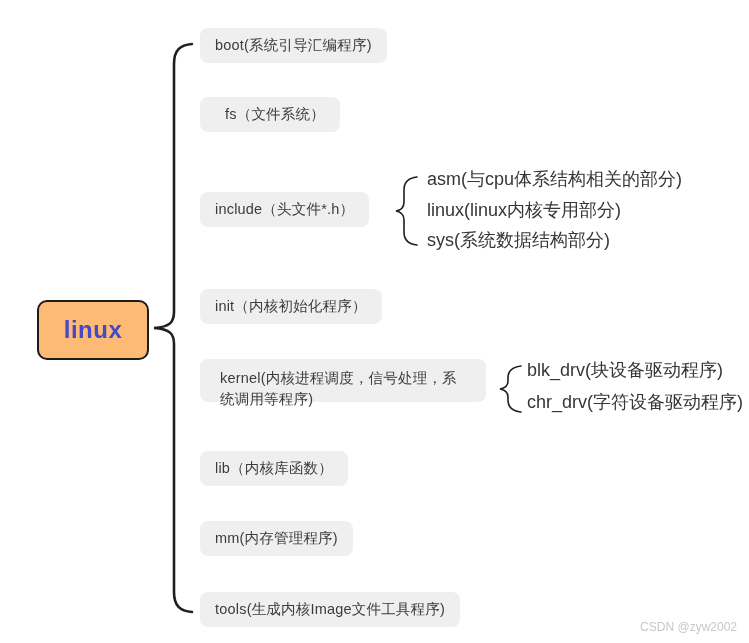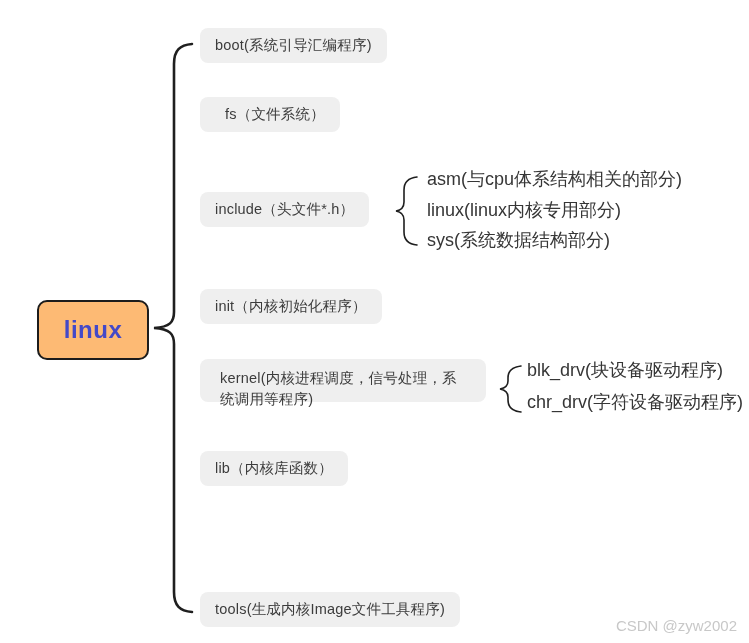--- a/index.html
+++ b/index.html
@@ -33,21 +33,21 @@
   .n-lib    {left:200px;top:451px;}
   .n-mm     {left:200px;top:521px;}
   .n-tools  {left:200px;top:592px;}
   
   .l-asm {left:427px;top:172px;}
   .l-lnx {left:427px;top:203px;}
   .l-sys {left:427px;top:233px;}
   .l-blk {left:527px;top:363px;}
   .l-chr {left:527px;top:395px;}
   .watermark{
-    position:absolute;right:12px;bottom:9px;color:#c8c8c8;font-size:15px;
+    position:absolute;right:12px;bottom:9px;color:#c8c8c8;font-size:12px;
   }
 </style>
 </head>
 <body>
 
 <div id="canvas">
 
   <svg id="braces" viewBox="0 0 749 643" xmlns="http://www.w3.org/2000/svg">
 
     <path d="M192,44 C180,45 174,50 174,64 L174,312 C174,322 170,327 154,328 C170,329 174,334 174,344 L174,592 C174,606 180,611 192,612" fill="none" stroke="#1f1f1f" stroke-width="2.6" stroke-linecap="round"></path>
@@ -73,18 +73,19 @@
 
   <div class="node n-init">init（内核初始化程序）</div>
 
   <div class="node wrap n-kernel">kernel(内核进程调度，信号处理，系统调用等程序)</div>
 
   <div class="leaf l-blk">blk_drv(块设备驱动程序)</div>
   <div class="leaf l-chr">chr_drv(字符设备驱动程序)</div>
 
   <div class="node n-lib">lib（内核库函数）</div>
 
+  <div class="node n-mm">mm(内存管理程序)</div>
 
   <div class="node n-tools">tools(生成内核Image文件工具程序)</div>
 
   <div class="watermark">CSDN @zyw2002</div>
 
 </div>
 
 </body></html>

